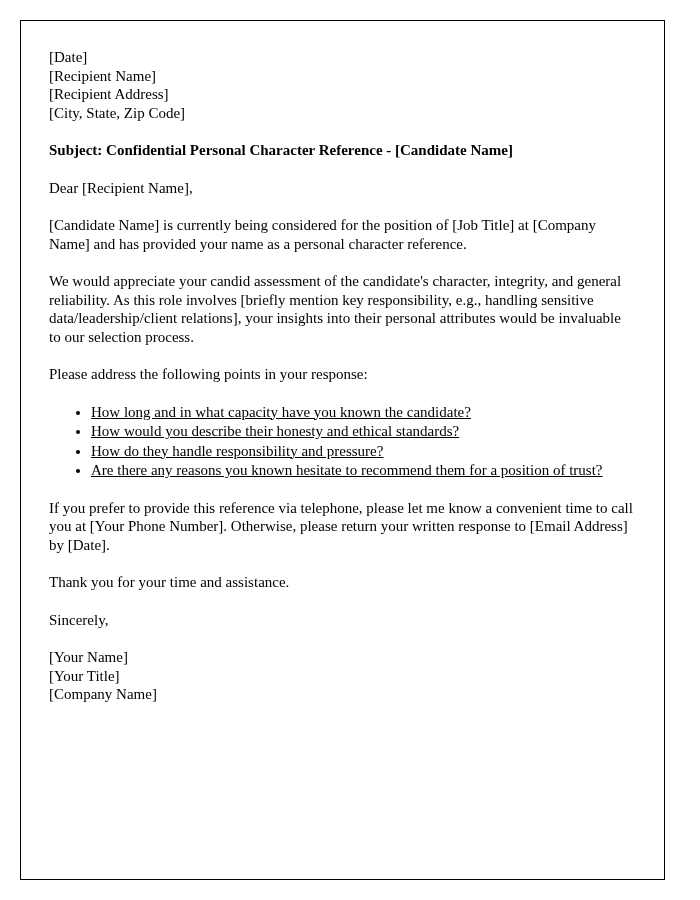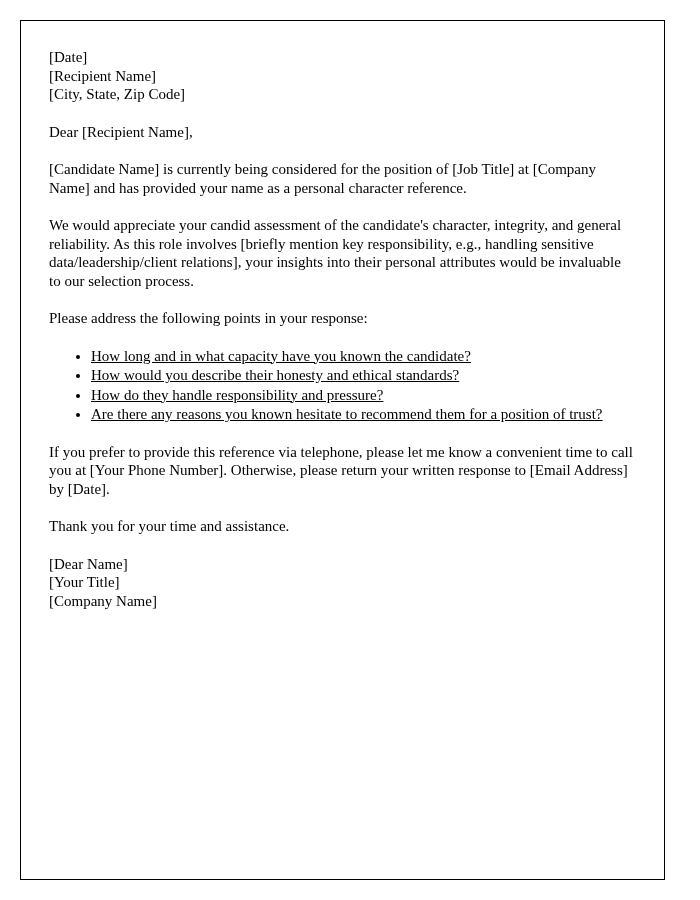--- a/index.html
+++ b/index.html
@@ -46,23 +46,25 @@
 </style>
 </head>
 <body>
 
 <div class="page">
 
   <p class="block line">[Date]</p>
 
   <div class="block">
     <p class="line">[Recipient Name]</p>
+    <p class="line">[Recipient Address]</p>
     <p class="line">[City, State, Zip Code]</p>
   </div>
 
+  <p class="block subject">Subject: Confidential Personal Character Reference - [Candidate Name]</p>
 
   <p class="block">Dear [Recipient Name],</p>
 
   <p class="block">[Candidate Name] is currently being considered for the position of [Job Title] at [Company Name] and has provided your name as a personal character reference.</p>
 
   <p class="block">We would appreciate your candid assessment of the candidate's character, integrity, and general reliability. As this role involves [briefly mention key responsibility, e.g., handling sensitive data/leadership/client relations], your insights into their personal attributes would be invaluable to our selection process.</p>
 
   <p class="block">Please address the following points in your response:</p>
 
   <ul class="points">
@@ -70,20 +72,21 @@
     <li>How would you describe their honesty and ethical standards?</li>
     <li>How do they handle responsibility and pressure?</li>
     <li>Are there any reasons you known hesitate to recommend them for a position of trust?</li>
   </ul>
 
 
   <p class="block">If you prefer to provide this reference via telephone, please let me know a convenient time to call you at [Your Phone Number]. Otherwise, please return your written response to [Email Address] by [Date].</p>
 
   <p class="block">Thank you for your time and assistance.</p>
 
+  <p class="block">Sincerely,</p>
 
   <div class="block">
-    <p class="line">[Dear Name]</p>
+    <p class="line">[Your Name]</p>
     <p class="line">[Your Title]</p>
     <p class="line">[Company Name]</p>
   </div>
 
 </div>
 
 </body></html>

